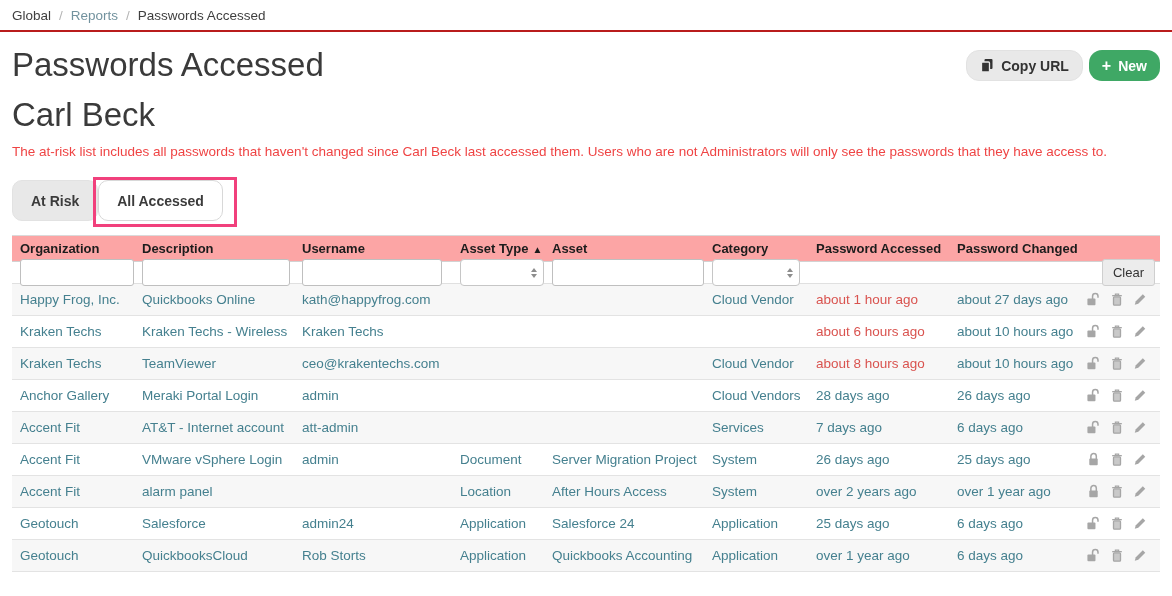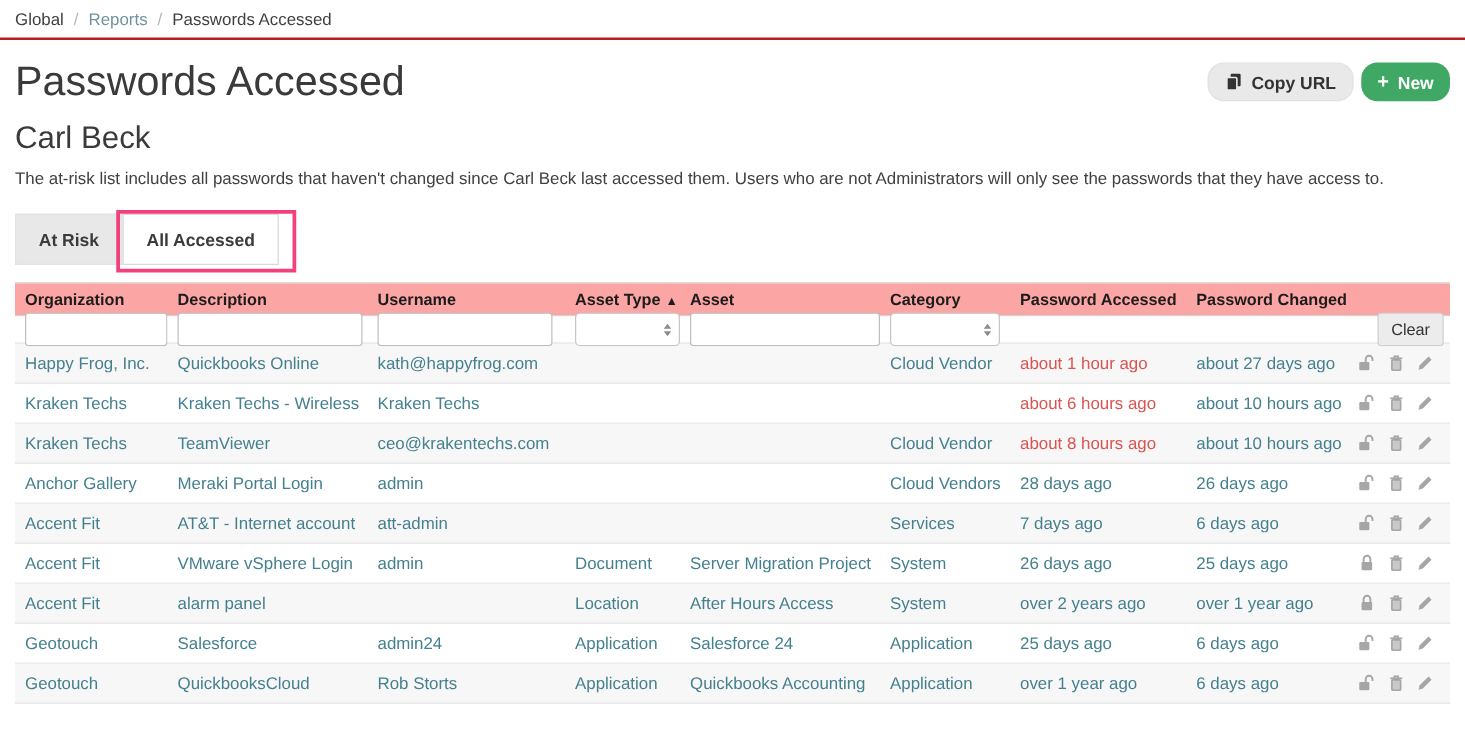--- a/index.html
+++ b/index.html
@@ -20,27 +20,27 @@
   .actions { display: flex; gap: 6px; margin-top: 4px; }
   .btn { display: inline-flex; align-items: center; gap: 7px; height: 31px; padding: 0 13px;
     border: none; border-radius: 13px; font-size: 14px; font-weight: 700; cursor: pointer;
     font-family: inherit; }
   .btn-copy { background: #e9e9e9; color: #333; border: 1px solid #e2e2e2; }
   .btn-export { background: #4e7e8c; color: #fff; }
   .btn-new { background: #3fa865; color: #fff; }
   .btn svg { display: block; }
   .plus-glyph { font-size: 16px; font-weight: 700; line-height: 1; }
 
-  h2.subtitle { font-size: 25px; font-weight: 400; color: #3a3a3a; padding: 12px 4px 0 12px; }
-  p.description { font-size: 13.5px; color: #404040; padding: 10px 12px 0 12px; }
+  h2.subtitle { font-size: 33px; font-weight: 400; color: #3a3a3a; padding: 12px 4px 0 12px; }
+  p.description { font-size: 13.5px; color: #ef4444; padding: 10px 12px 0 12px; }
 
   
   .tabs { display: flex; padding: 0 12px; margin-top: 21px; align-items: flex-end; }
   .tab { height: 41px; line-height: 41px; padding: 0 18px; font-size: 14px; font-weight: 700;
-    color: #3b3b3b; cursor: pointer; }
+    color: #3b3b3b; cursor: pointer; border-radius: 10px; }
   .tab.inactive { background: #e8e8e8; border: 1px solid #e2e2e2; }
   .tab.active { background: #fff; border: 1px solid #d8d8d8; position: relative; }
   .tab .annotation { position: absolute; top: -4px; left: -6px; right: -15px; bottom: -7px;
     border: 3px solid #f1407c; pointer-events: none; }
 
   
   .table { margin: 14px 12px 0 12px; font-size: 13.5px; }
   .tr { display: grid;
     grid-template-columns: 122px 160px 158px 92px 160px 104px 141px 133px 1fr;
     align-items: center; }

